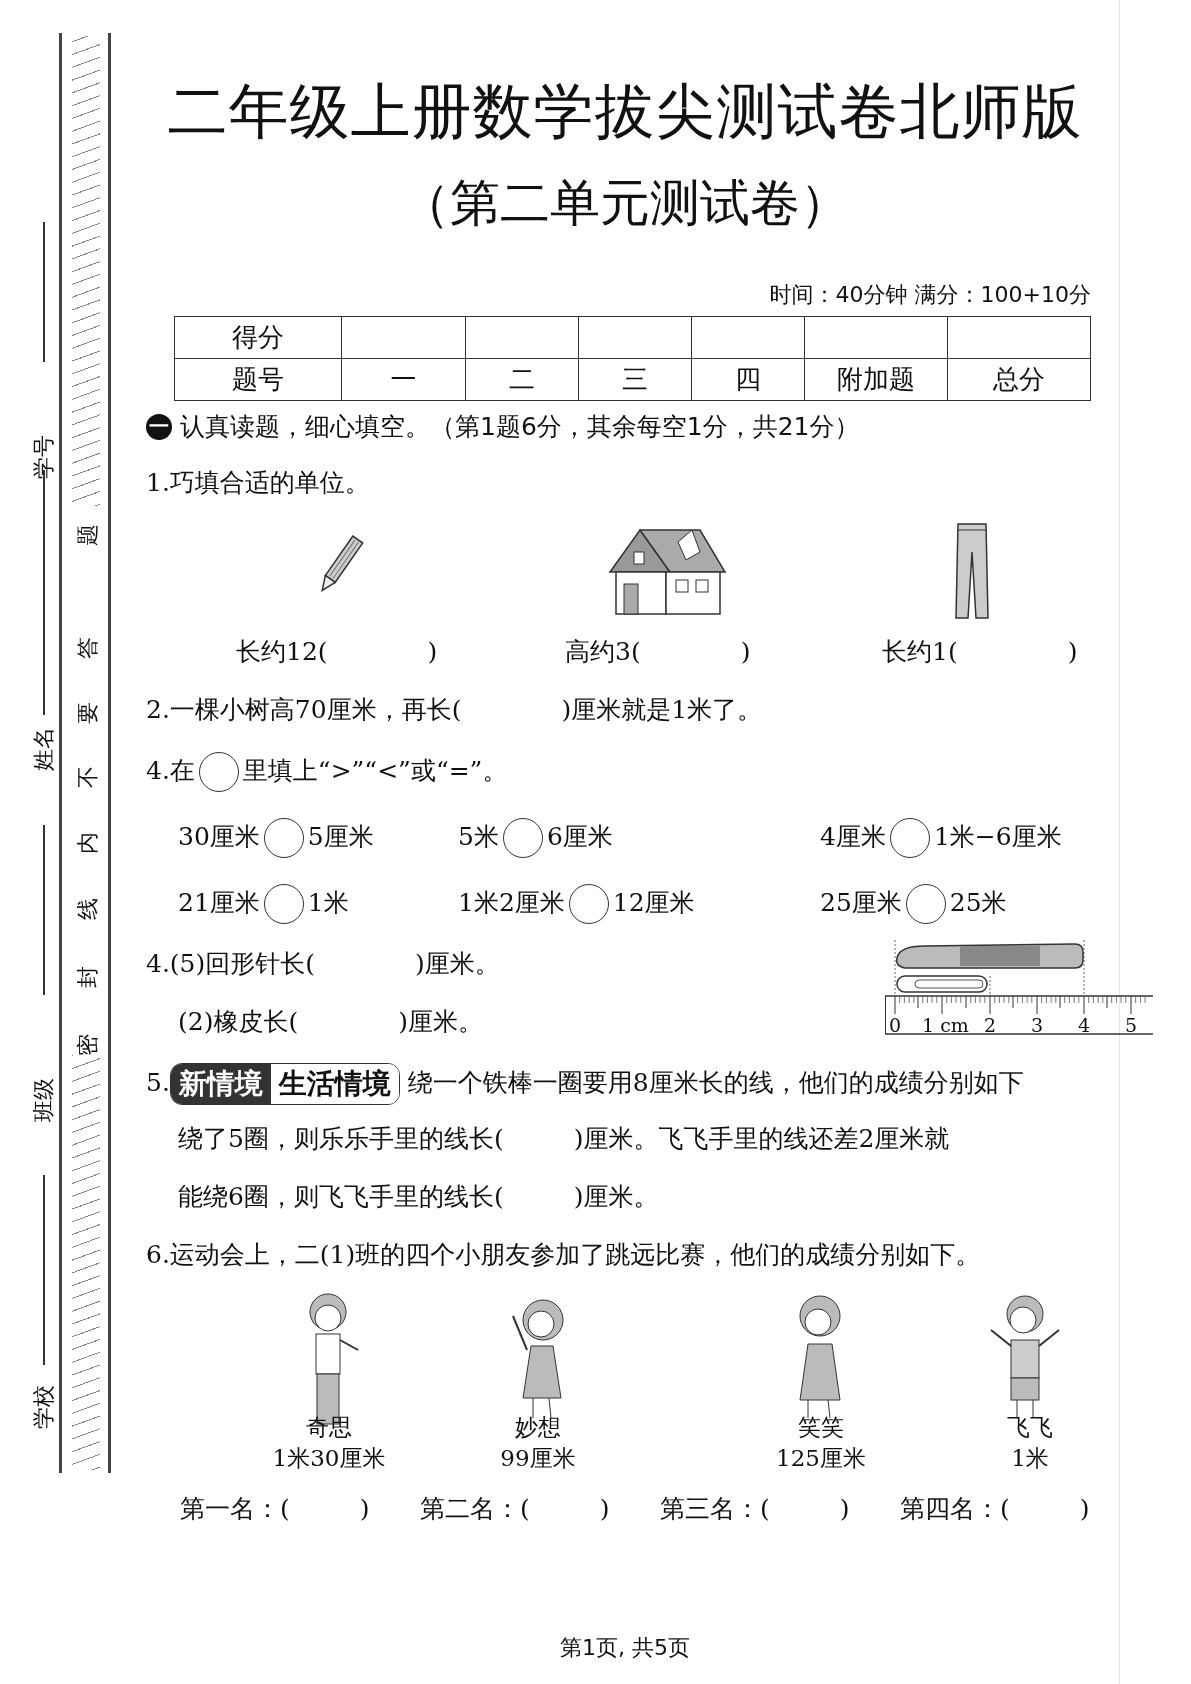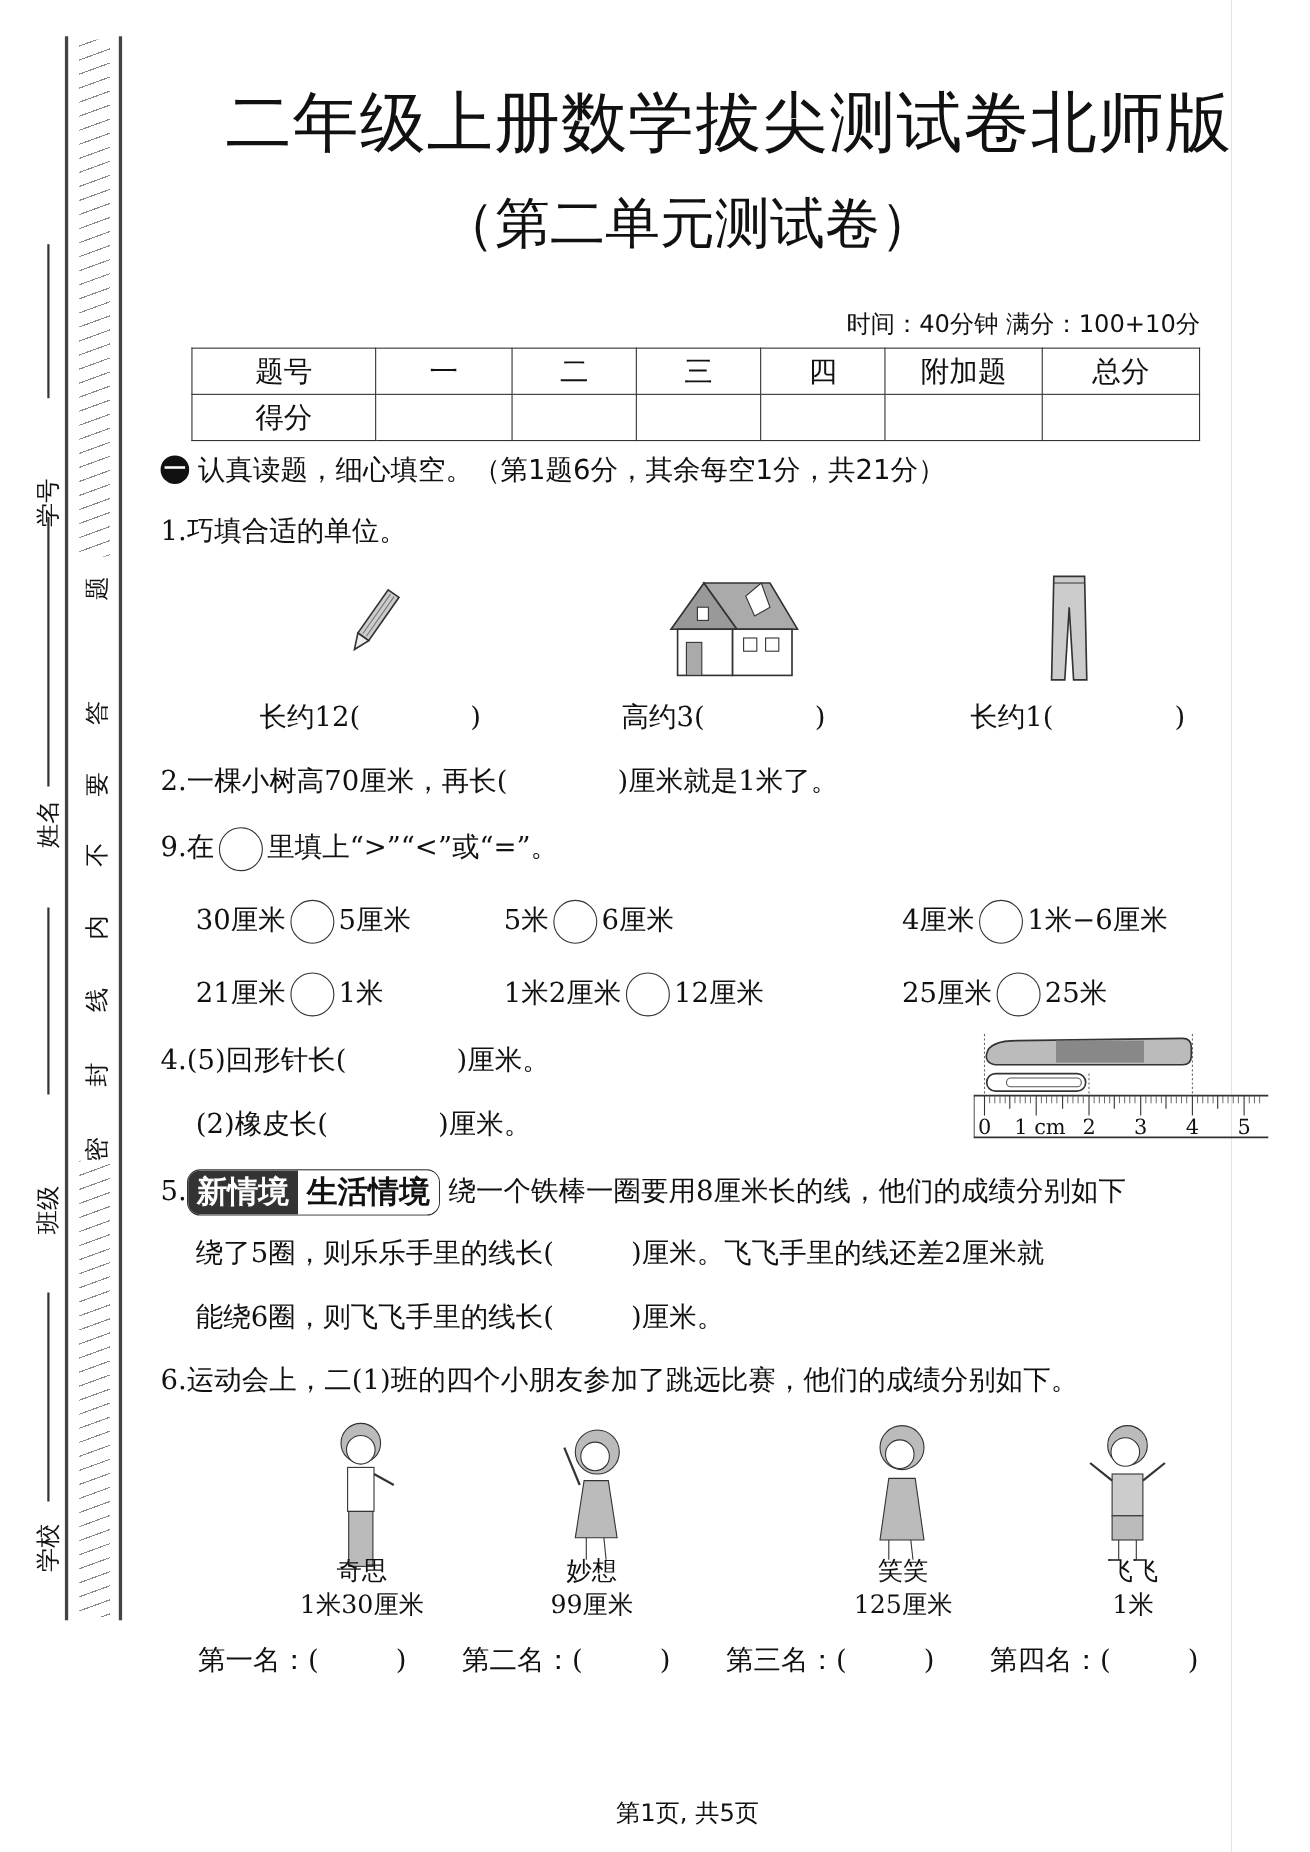--- a/index.html
+++ b/index.html
@@ -13,21 +13,21 @@
   .rule-inner { position:absolute; left:108px; top:33px; width:3px; height:1440px; background:#444; }
   .hatch { position:absolute; left:72px; width:28px;
            background: repeating-linear-gradient(160deg, transparent 0 5px, #888 5px 6px, transparent 6px 12px); }
   .seal-char { position:absolute; left:76px; width:24px; text-align:center; font-size:22px;
                transform:rotate(-90deg); font-family:"DejaVu Sans","Liberation Sans",sans-serif; background:#fff; }
   .field-label { position:absolute; left:22px; font-size:22px; transform:rotate(-90deg);
                  font-family:"DejaVu Serif","Liberation Serif",serif; }
   .field-line { position:absolute; left:43px; width:2px; background:#333; }
 
   
-  .title { position:absolute; left:130px; width:990px; top:72px; text-align:right;
+  .title { position:absolute; left:130px; width:990px; top:72px; text-align:center;
            font-family:"DejaVu Sans","Liberation Sans",sans-serif; font-size:60px; font-weight:500; letter-spacing:1px; }
   .subtitle { position:absolute; left:130px; width:990px; top:170px; text-align:center;
               font-family:"DejaVu Sans","Liberation Sans",sans-serif; font-size:50px; }
   .meta { position:absolute; right:100px; top:280px; font-size:22px;
           font-family:"DejaVu Sans","Liberation Sans",sans-serif;margin-left:41px; }
 
   table.score { position:absolute; left:174px; top:316px; border-collapse:collapse;
                 font-family:"DejaVu Sans","Liberation Sans",sans-serif; font-size:26px; }
   table.score td { border:1.5px solid #333; height:41px; text-align:center; padding:0; }
 
@@ -80,36 +80,36 @@
   <div class="field-line" style="top:1175px;height:190px;"></div>
 </div>
 
 <div class="title">二年级上册数学拔尖测试卷北师版</div>
 <div class="subtitle">（第二单元测试卷）</div>
 <div class="meta">时间：40分钟  满分：100+10分</div>
 
 <table class="score">
   <tbody>
       <tr>
+    <td>得分</td>
+    <td></td>
+    <td></td>
+    <td></td>
+    <td></td>
+    <td></td>
+    <td></td>
+  </tr>
+  <tr>
     <td style="width:166px;">题号</td>
     <td style="width:123px;">一</td>
     <td style="width:112px;">二</td>
     <td style="width:112px;">三</td>
     <td style="width:112px;">四</td>
     <td style="width:142px;">附加题</td>
     <td style="width:142px;">总分</td>
-  </tr>
-  <tr>
-    <td>得分</td>
-    <td></td>
-    <td></td>
-    <td></td>
-    <td></td>
-    <td></td>
-    <td></td>
   </tr>
 </tbody>
   </table>
 
 <div class="section">
   <span class="sec-badge">一</span>
   <span>认真读题，细心填空。（第1题6分，其余每空1分，共21分）</span>
 </div>
 
 <div class="q" style="left:146px;top:466px;">1.巧填合适的单位。</div>
@@ -146,21 +146,21 @@
 </div>
 <div class="q" style="left:882px;top:635px;">
   <span>长约1(</span><span style="display:inline-block;width:110px;"></span><span>)</span>
 </div>
 
 <div class="q" style="left:146px;top:693px;">
   <span>2.一棵小树高70厘米，再长(</span><span style="display:inline-block;width:100px;"></span><span>)厘米就是1米了。</span>
 </div>
 
 <div class="q" style="left:146px;top:752px;">
-  <span>9.在</span><span class="circle"></span><span>里填上“&gt;”“&lt;”或“=”。</span>
+  <span>4.在</span><span class="circle"></span><span>里填上“&gt;”“&lt;”或“=”。</span>
 </div>
 
 <div class="q" style="left:178px;top:818px;">
   <span>30厘米</span><span class="circle"></span><span>5厘米</span>
 </div>
 <div class="q" style="left:458px;top:818px;">
   <span>5米</span><span class="circle"></span><span>6厘米</span>
 </div>
 <div class="q" style="left:820px;top:818px;">
   <span>4厘米</span><span class="circle"></span><span>1米−6厘米</span>

